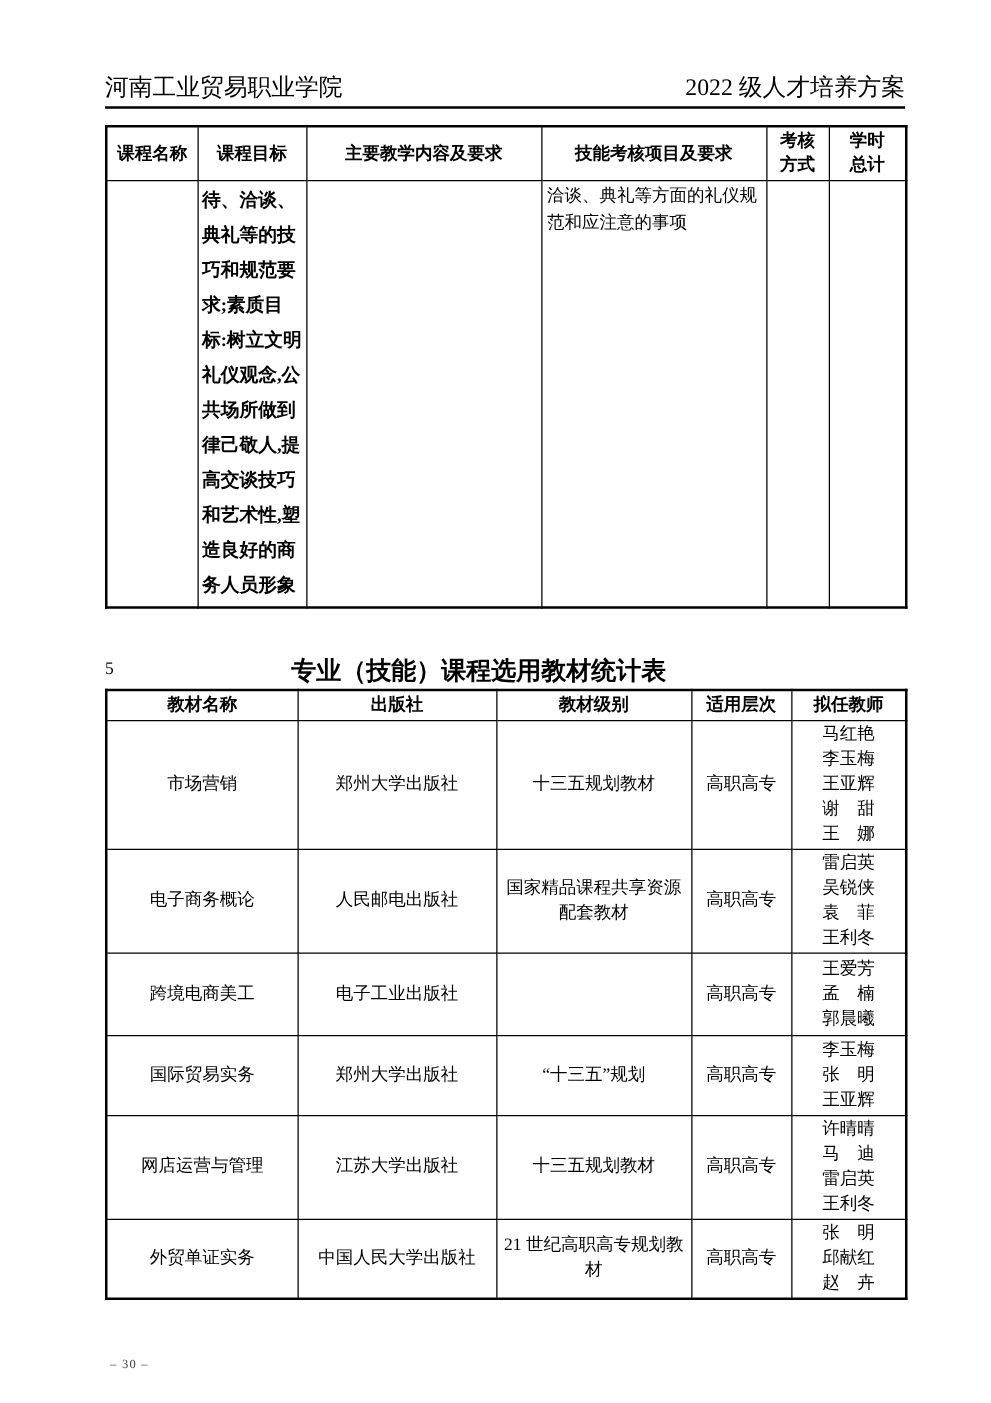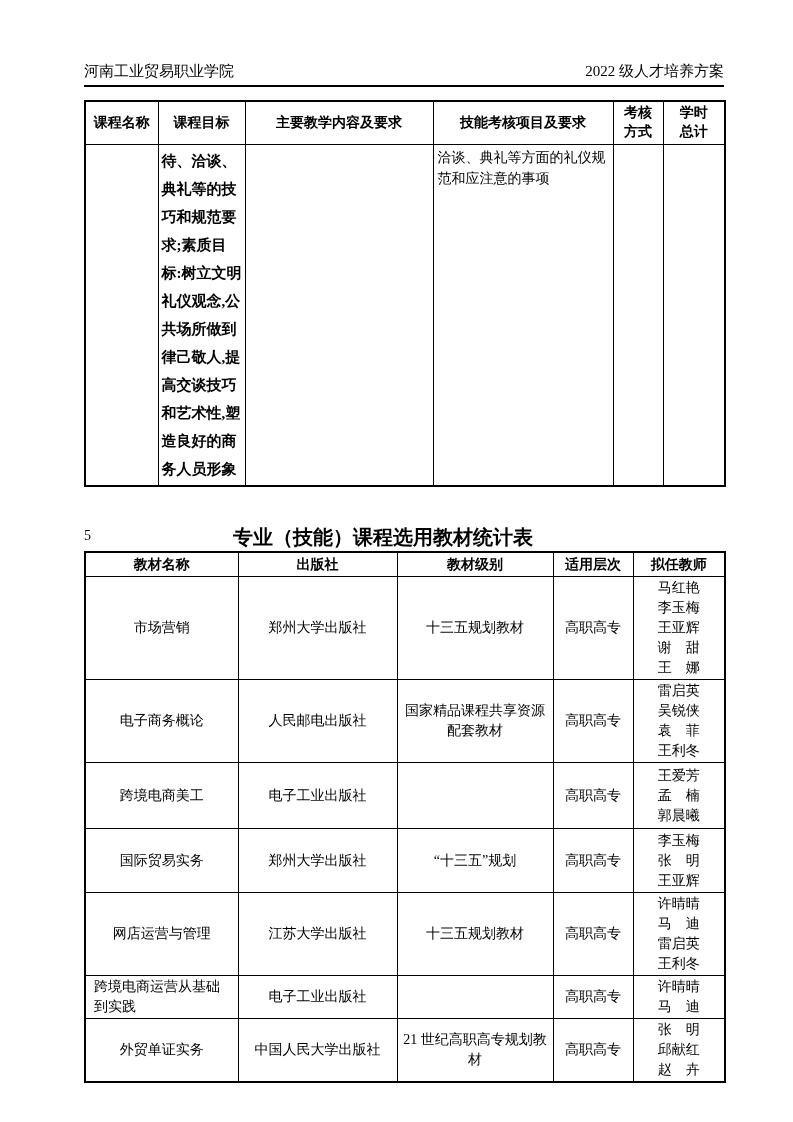--- a/index.html
+++ b/index.html
@@ -12,42 +12,42 @@
   .page {
     position:relative;
     width:793px; height:1122px;
     padding:62px 69px 0 84px;
     background:#fff;
     overflow:hidden;
   }
   
   .doc-header {
     display:flex; justify-content:space-between; align-items:flex-end;
-    font-size:15px; line-height:18px;
+    font-size:19px; line-height:18px;
     padding-bottom:5px;
     border-bottom:2px solid #000;
   }
   
   table {
     border-collapse:collapse; table-layout:fixed;
     width:640px;
     border:2px solid #000;
   }
   th, td {
     border:1px solid #000;
     font-size:14px;
     overflow:hidden;
   }
   th {
     font-weight:bold; text-align:center; vertical-align:middle;
     line-height:19px; padding:2px 0;
   }
   
   .course-table { margin-top:13px; }
-  .course-table thead tr { height:42px;font-family:Liberation Mono, monospace; }
+  .course-table thead tr { height:42px; }
   .course-table tbody tr { height:245px; }
   .course-table th.narrow { padding:2px 10px; }
   .course-table td { vertical-align:top; text-align:left; }
   .cell-goal   { font-size:15px; line-height:28px; padding:2px 2px 2px 3px;font-weight:bold; }
   .cell-skill  { font-size:14px;  line-height:21px; padding:2px 4px; }
   
   .section-row { position:relative; margin-top:38px; height:24px; }
   .section-num { position:absolute; left:0; top:3px; font-size:14px; }
   .section-title {
     text-align:center; font-weight:bold; font-size:20px; line-height:24px;
@@ -182,28 +182,20 @@
         <td class="name-cell">网店运营与管理</td>
         <td>江苏大学出版社</td>
         <td>十三五规划教材</td>
         <td>高职高专</td>
         <td class="teachers">许晴晴
 马　迪
 雷启英
 王利冬</td>
       </tr>
       <tr>
-        <td class="name-cell left">跨境电商运营从基础到实践</td>
-        <td>电子工业出版社</td>
-        <td></td>
-        <td>高职高专</td>
-        <td class="teachers">许晴晴
-马　迪</td>
-      </tr>
-      <tr>
         <td class="name-cell">外贸单证实务</td>
         <td>中国人民大学出版社</td>
         <td>21 世纪高职高专规划教材</td>
         <td>高职高专</td>
         <td class="teachers">张　明
 邱献红
 赵　卉</td>
       </tr>
     </tbody>
   </table>

